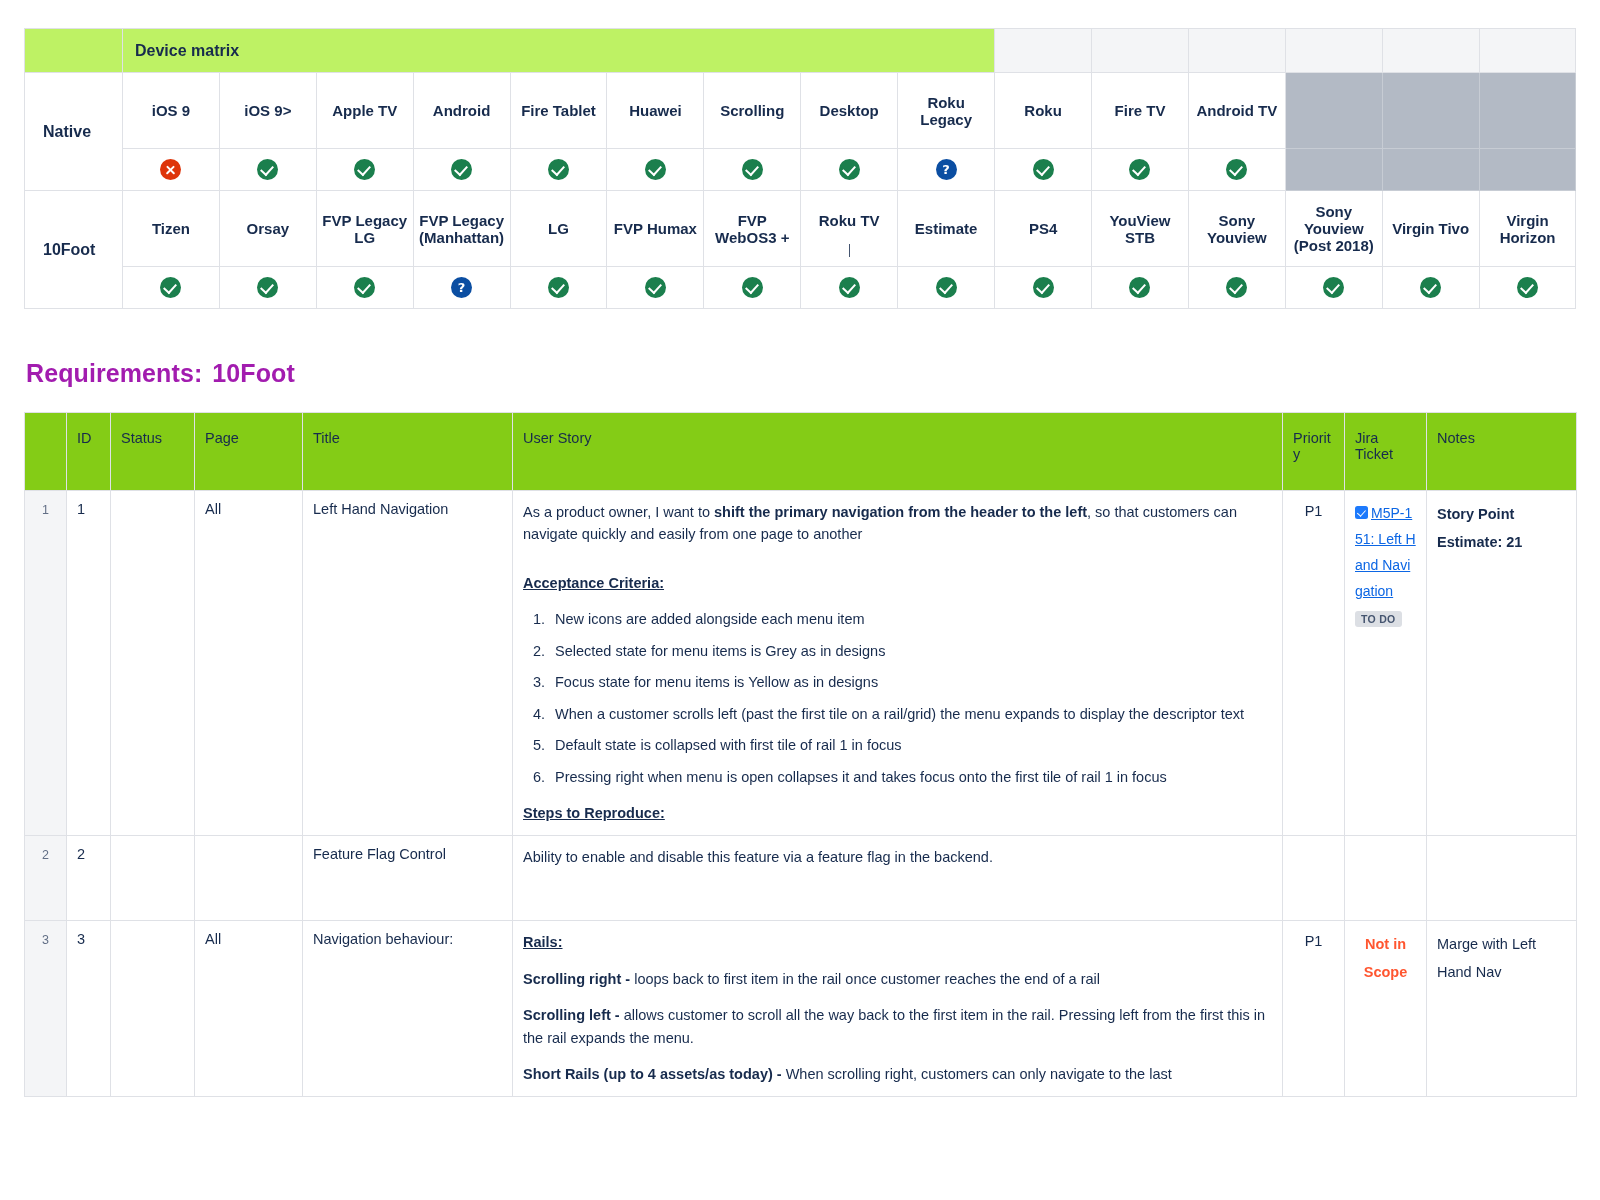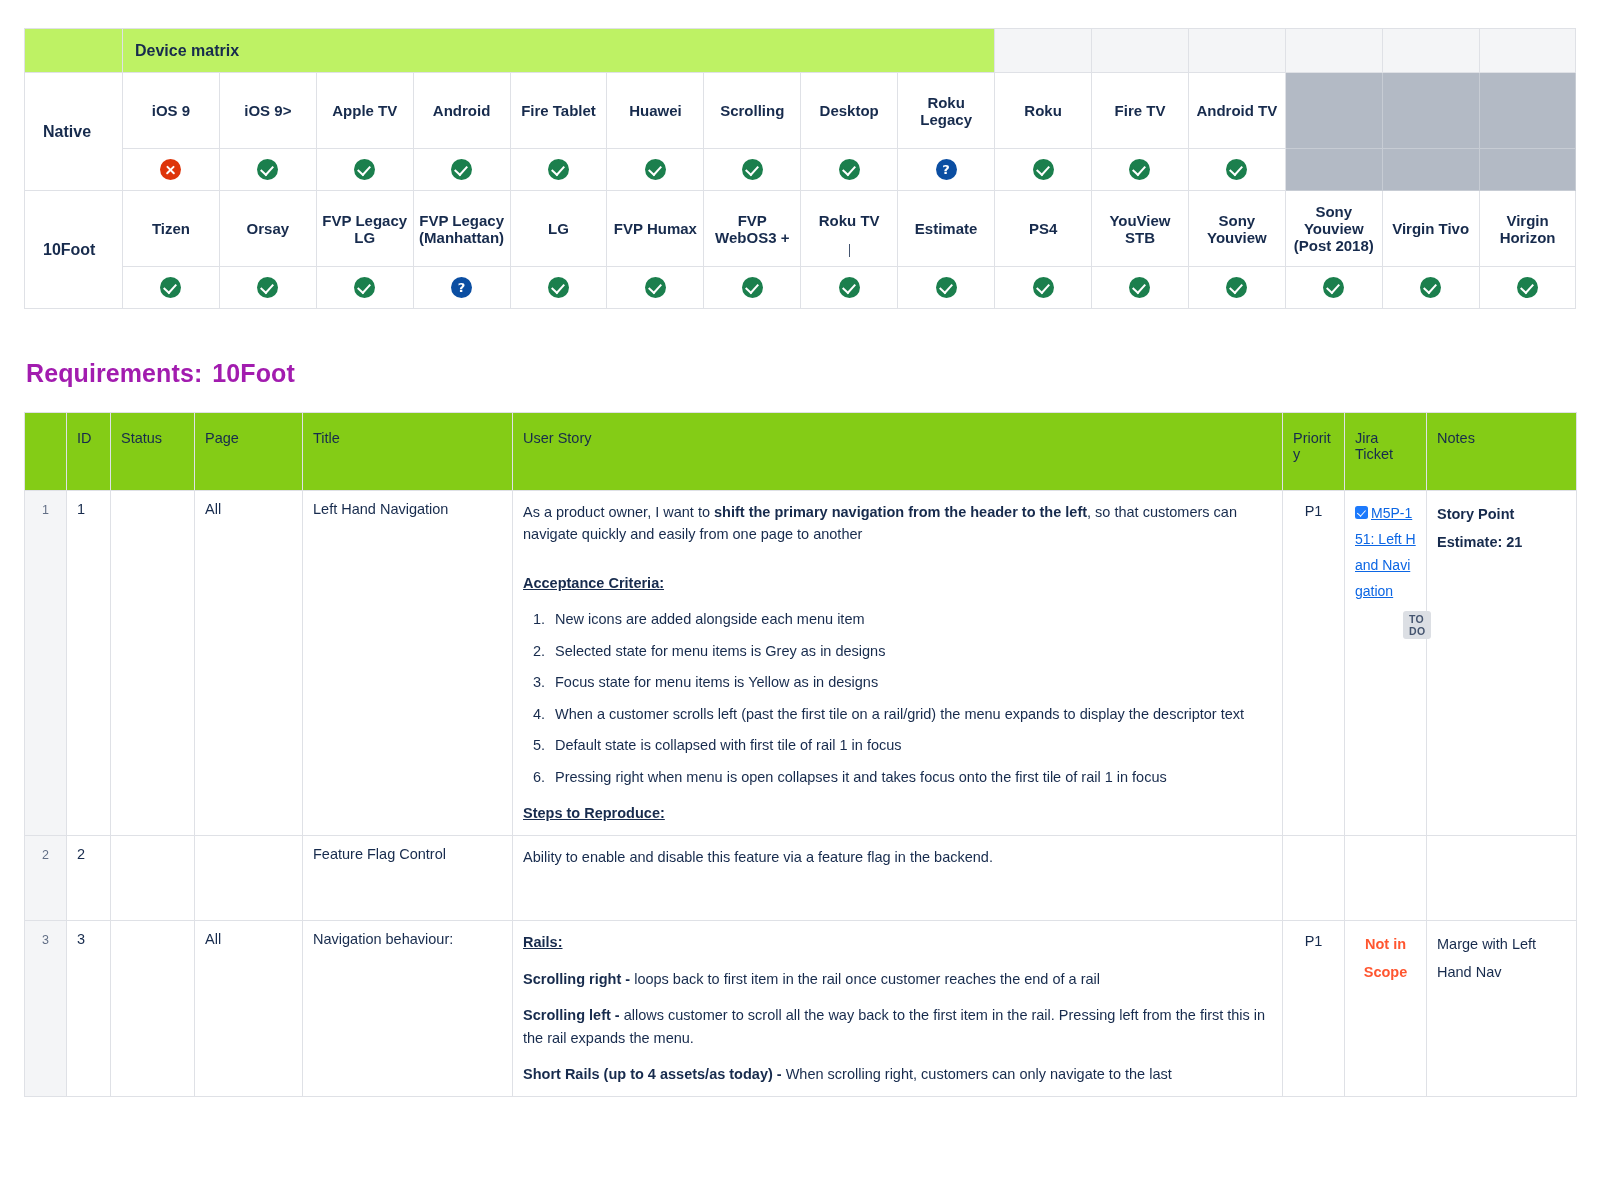--- a/index.html
+++ b/index.html
@@ -161,21 +161,20 @@
   .jira-status {
     display: inline-block;
     margin-top: 6px;
     padding: 2px 6px;
     background: #dcdfe4;
     color: #44546f;
     border-radius: 3px;
     font-size: 10.5px;
     font-weight: 700;
     letter-spacing: 0.3px;
-    margin-left: 48px;
   }
   .notes-strong { font-weight: 700; line-height: 1.9; }
   .notes-plain { line-height: 1.9; }
   .notinscope { color: #ff5630; font-weight: 700; line-height: 1.9; }
   .prio { line-height: 1.5; }
 </style>
 </head>
 <body>
 
 <div class="page">

